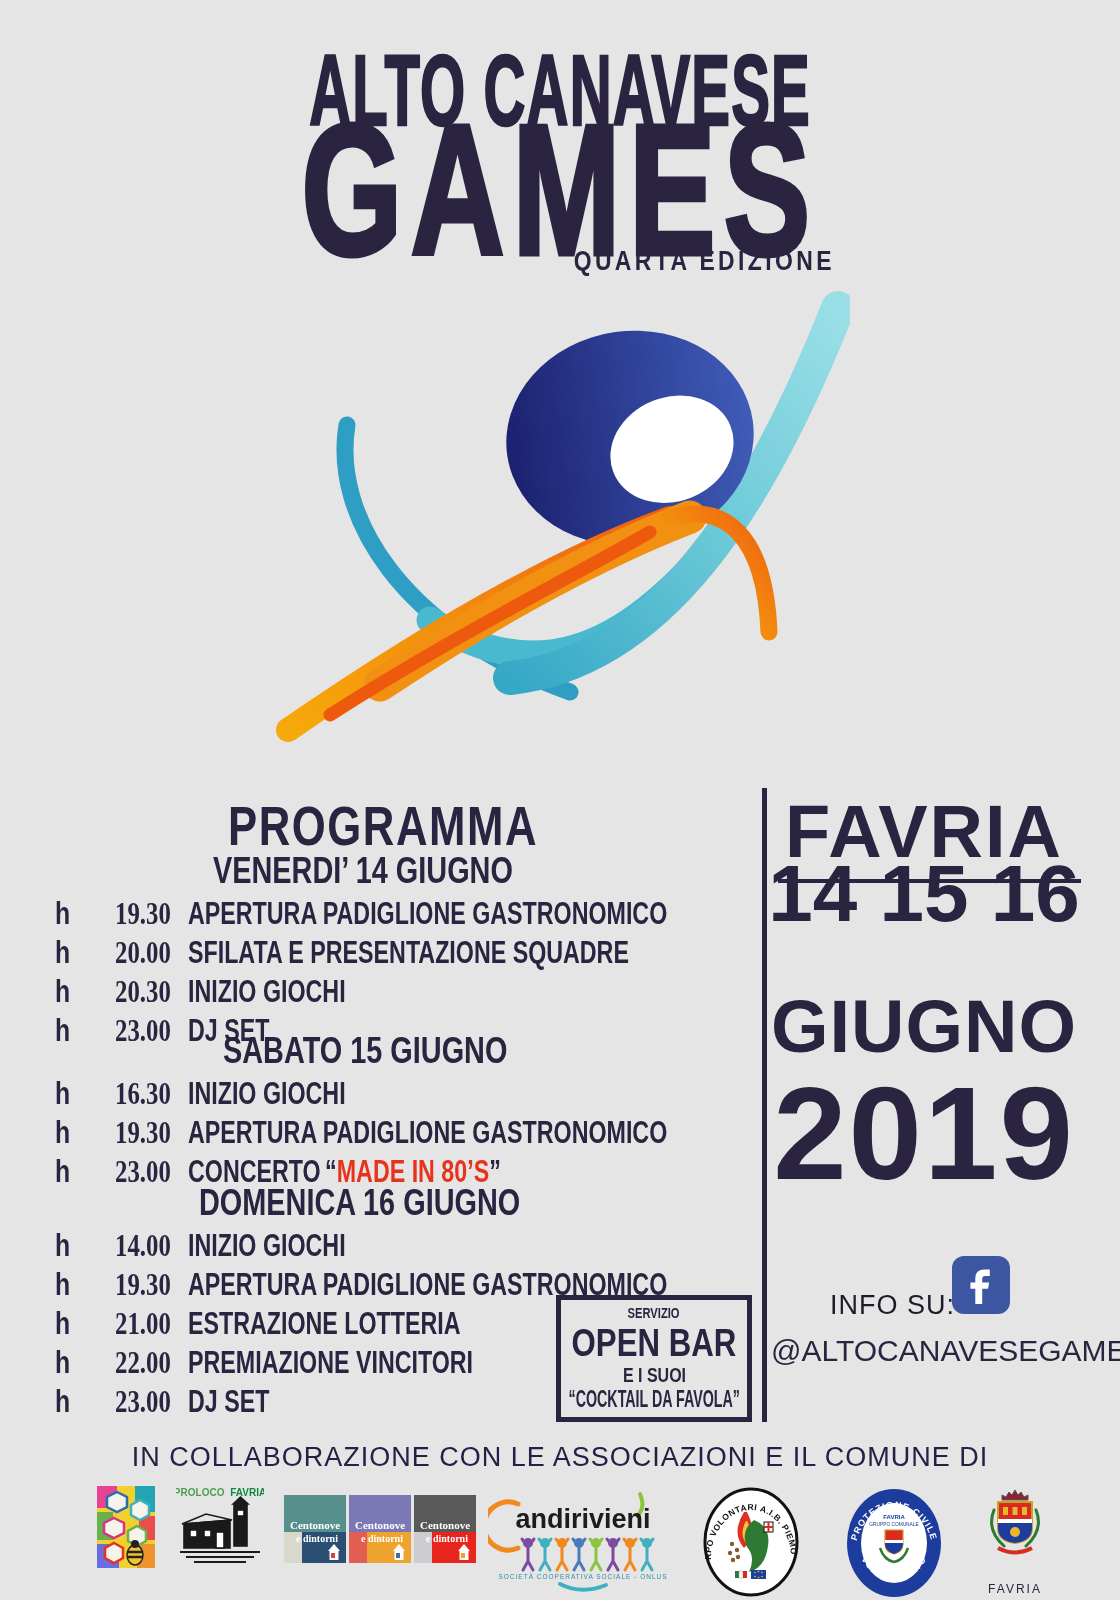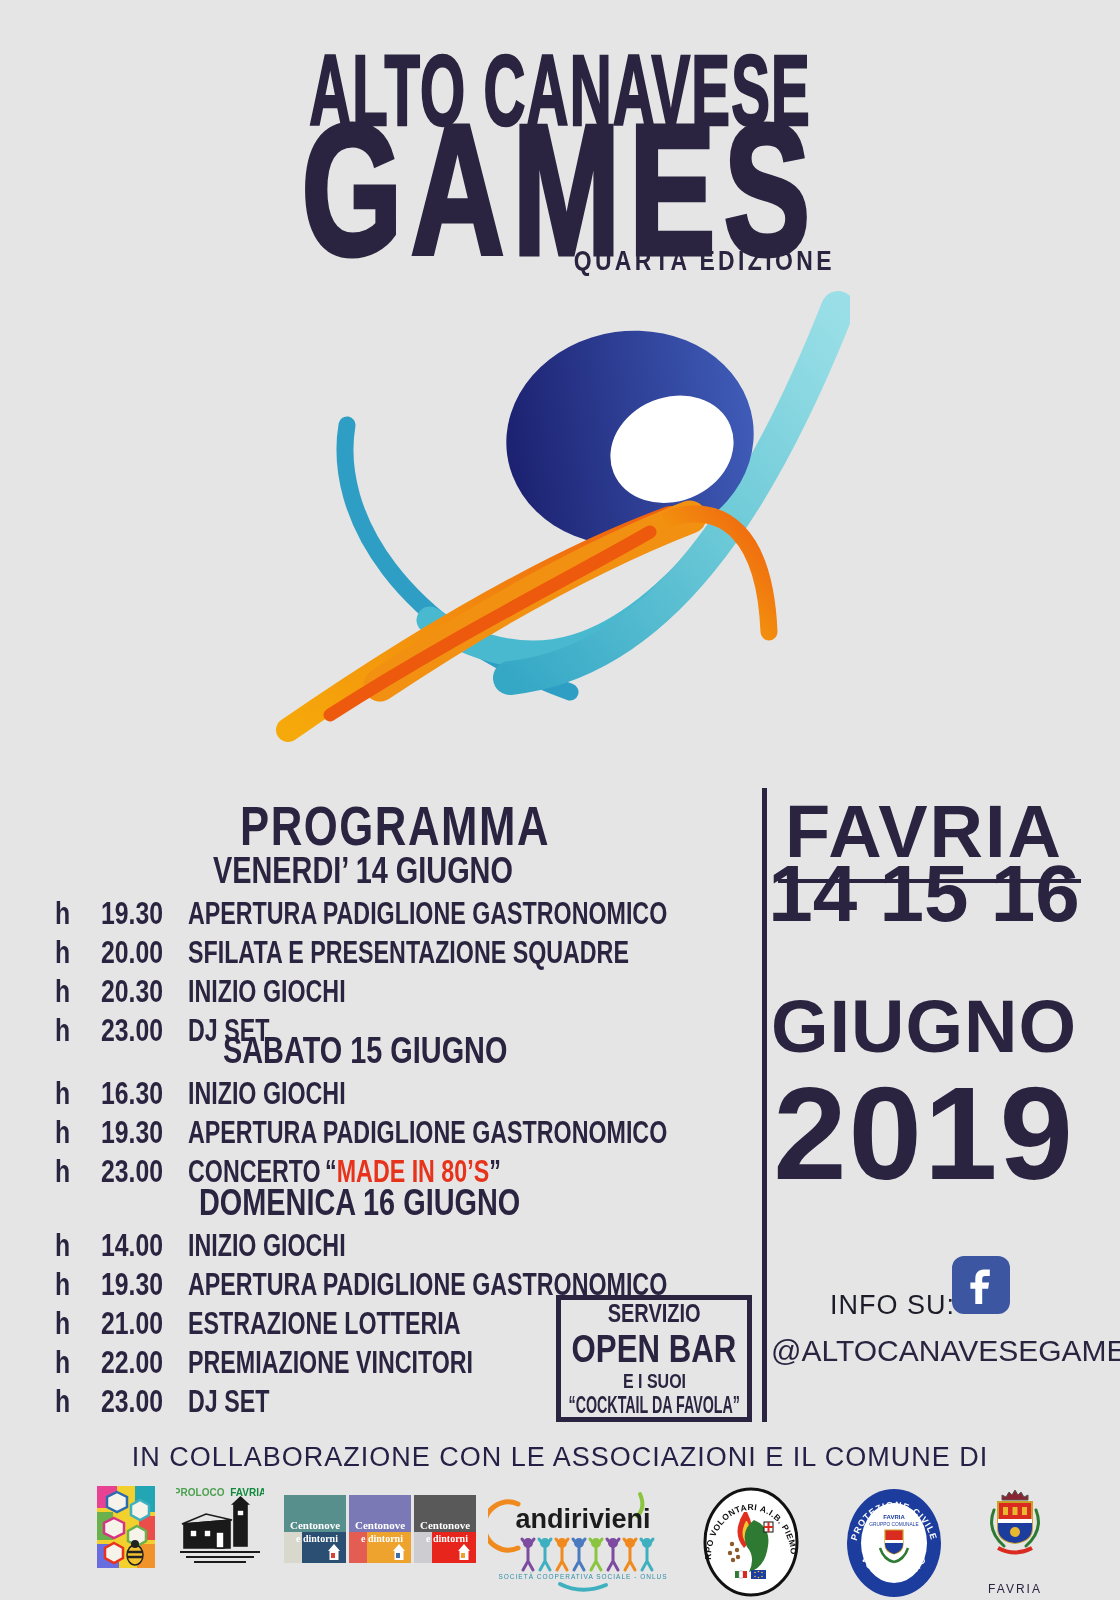--- a/index.html
+++ b/index.html
@@ -14,45 +14,45 @@
 
   
   #title1{top:40px;font-size:100px;font-weight:bold;line-height:1;letter-spacing:2px;
           transform:scaleX(.58);-webkit-text-stroke:2.5px #2b2440;}
   #title2{top:98px;font-size:185px;font-weight:bold;line-height:1;letter-spacing:12px;
           transform:scaleX(.70);-webkit-text-stroke:5px #2b2440;}
   #edition{top:248px;left:420px;width:415px;text-align:right;font-size:27px;font-weight:bold;
            line-height:1;letter-spacing:4px;transform:scaleX(.85);transform-origin:100% 50%;}
 
   
-  #programma-heading{left:240px;top:798px;font-size:56px;font-weight:bold;line-height:1;letter-spacing:2px;}
+  #programma-heading{left:228px;top:798px;font-size:56px;font-weight:bold;line-height:1;letter-spacing:2px;}
   .day-group{left:55px;width:700px;text-align:center;}
   .day-title{font-size:37px;font-weight:bold;line-height:38px;height:42px;}
   .row{position:relative;height:39px;line-height:39px;font-size:31px;font-weight:bold;}
   .row .hcol{position:absolute;left:0;}
-  .row .time{position:absolute;left:46px;}
+  .row .time{position:absolute;left:60px;font-family:Liberation Serif, serif;}
   .row .desc{position:absolute;left:133px;}
   .hl{color:#e8331c;}
   .q{margin-left:6px;}
   .q2{margin-left:0;}
 
   
   #divider{left:762px;top:788px;width:5px;height:634px;background:#2b2440;}
   .rp{left:765px;width:318px;text-align:center;line-height:1;font-weight:bold;}
   #loc{top:795px;font-size:74px;letter-spacing:2px;}
   #loc-underline{left:778px;top:879px;width:303px;height:4px;background:#2b2440;}
   #dates{top:854px;font-size:80px;}
   #month{top:990px;font-size:74px;letter-spacing:1px;}
   #year{top:1068px;font-size:132px;letter-spacing:2px;}
 
   
   #openbar{left:556px;top:1295px;width:196px;height:127px;border:5px solid #2b2440;
            box-sizing:border-box;display:flex;flex-direction:column;align-items:center;
            justify-content:center;text-align:center;line-height:1;gap:3px;}
-  #ob1{font-size:25px;font-weight:bold;text-align:right;}
+  #ob1{font-size:14px;font-weight:bold;text-align:right;}
   #ob2{font-size:39px;font-weight:bold;}
   #ob3{font-size:20px;font-weight:bold;}
   #ob4{font-size:23px;font-weight:bold;transform:scaleX(.62);transform-origin:50% 50%;white-space:nowrap;}
   #openbar .cxc{display:inline-block;transform:scaleX(.8);transform-origin:50% 50%;white-space:nowrap;}
 
   
   #info-label{left:830px;top:1292px;font-size:27px;letter-spacing:1px;color:#1c1c28;line-height:1;}
   #fb-icon{left:952px;top:1256px;width:58px;height:58px;}
   #handle{left:771px;top:1336px;width:330px;text-align:center;font-size:30px;line-height:1;color:#2b2440;}
 

